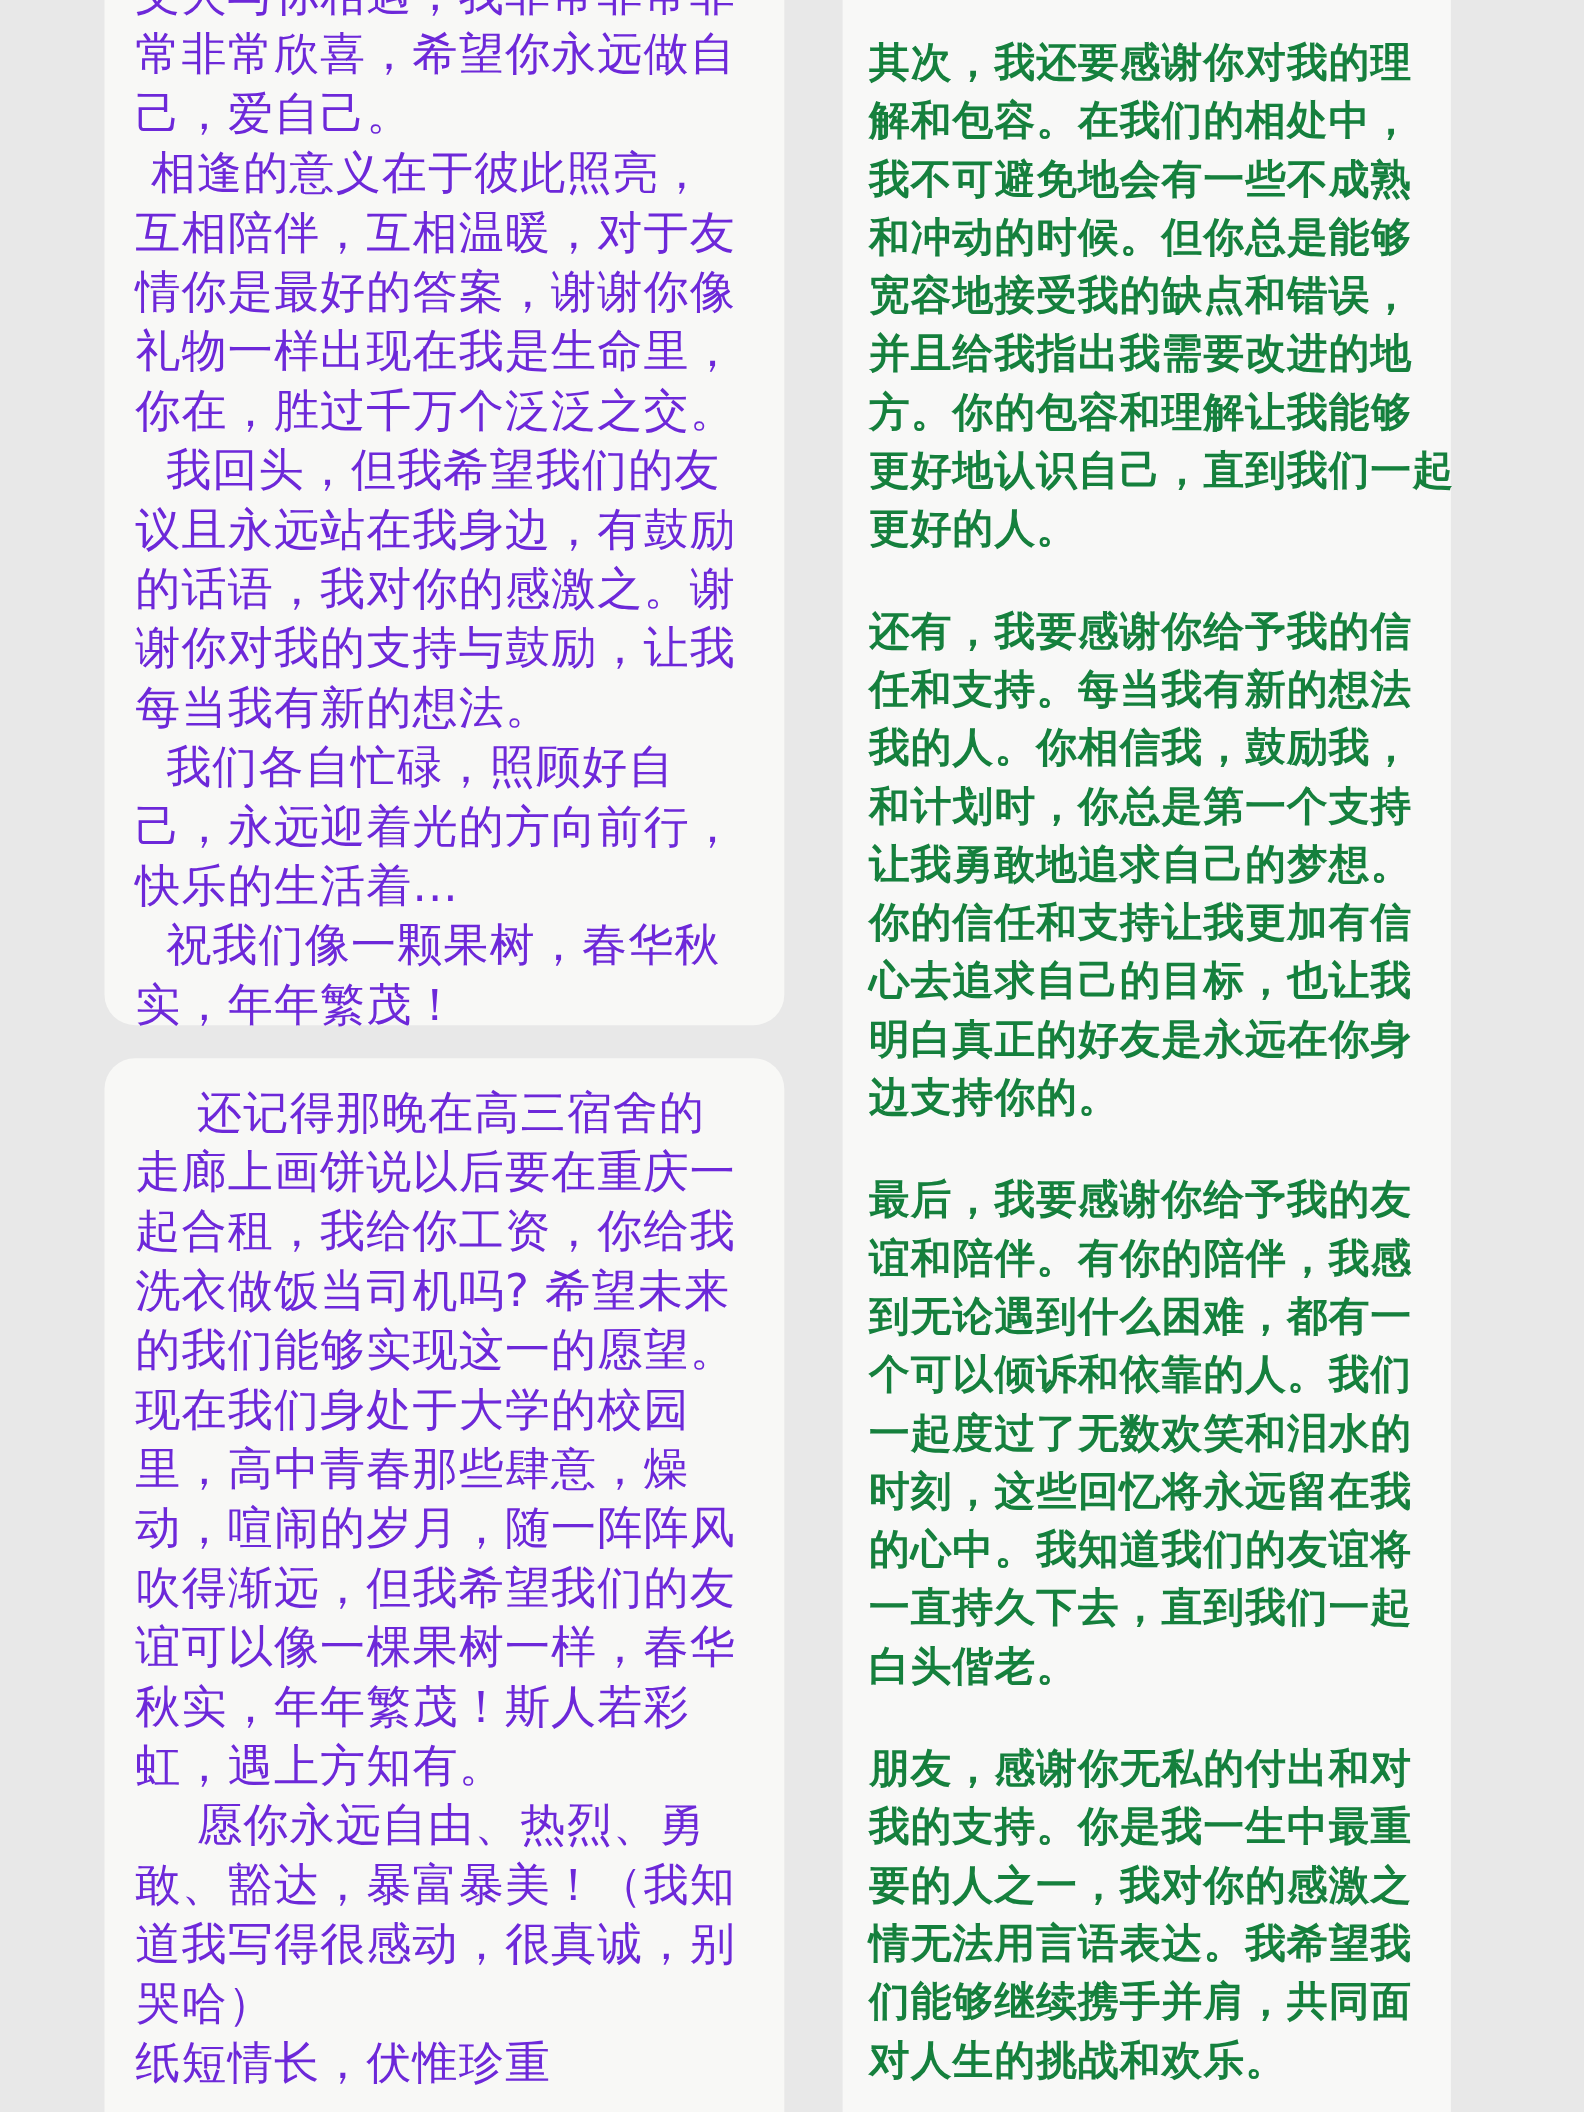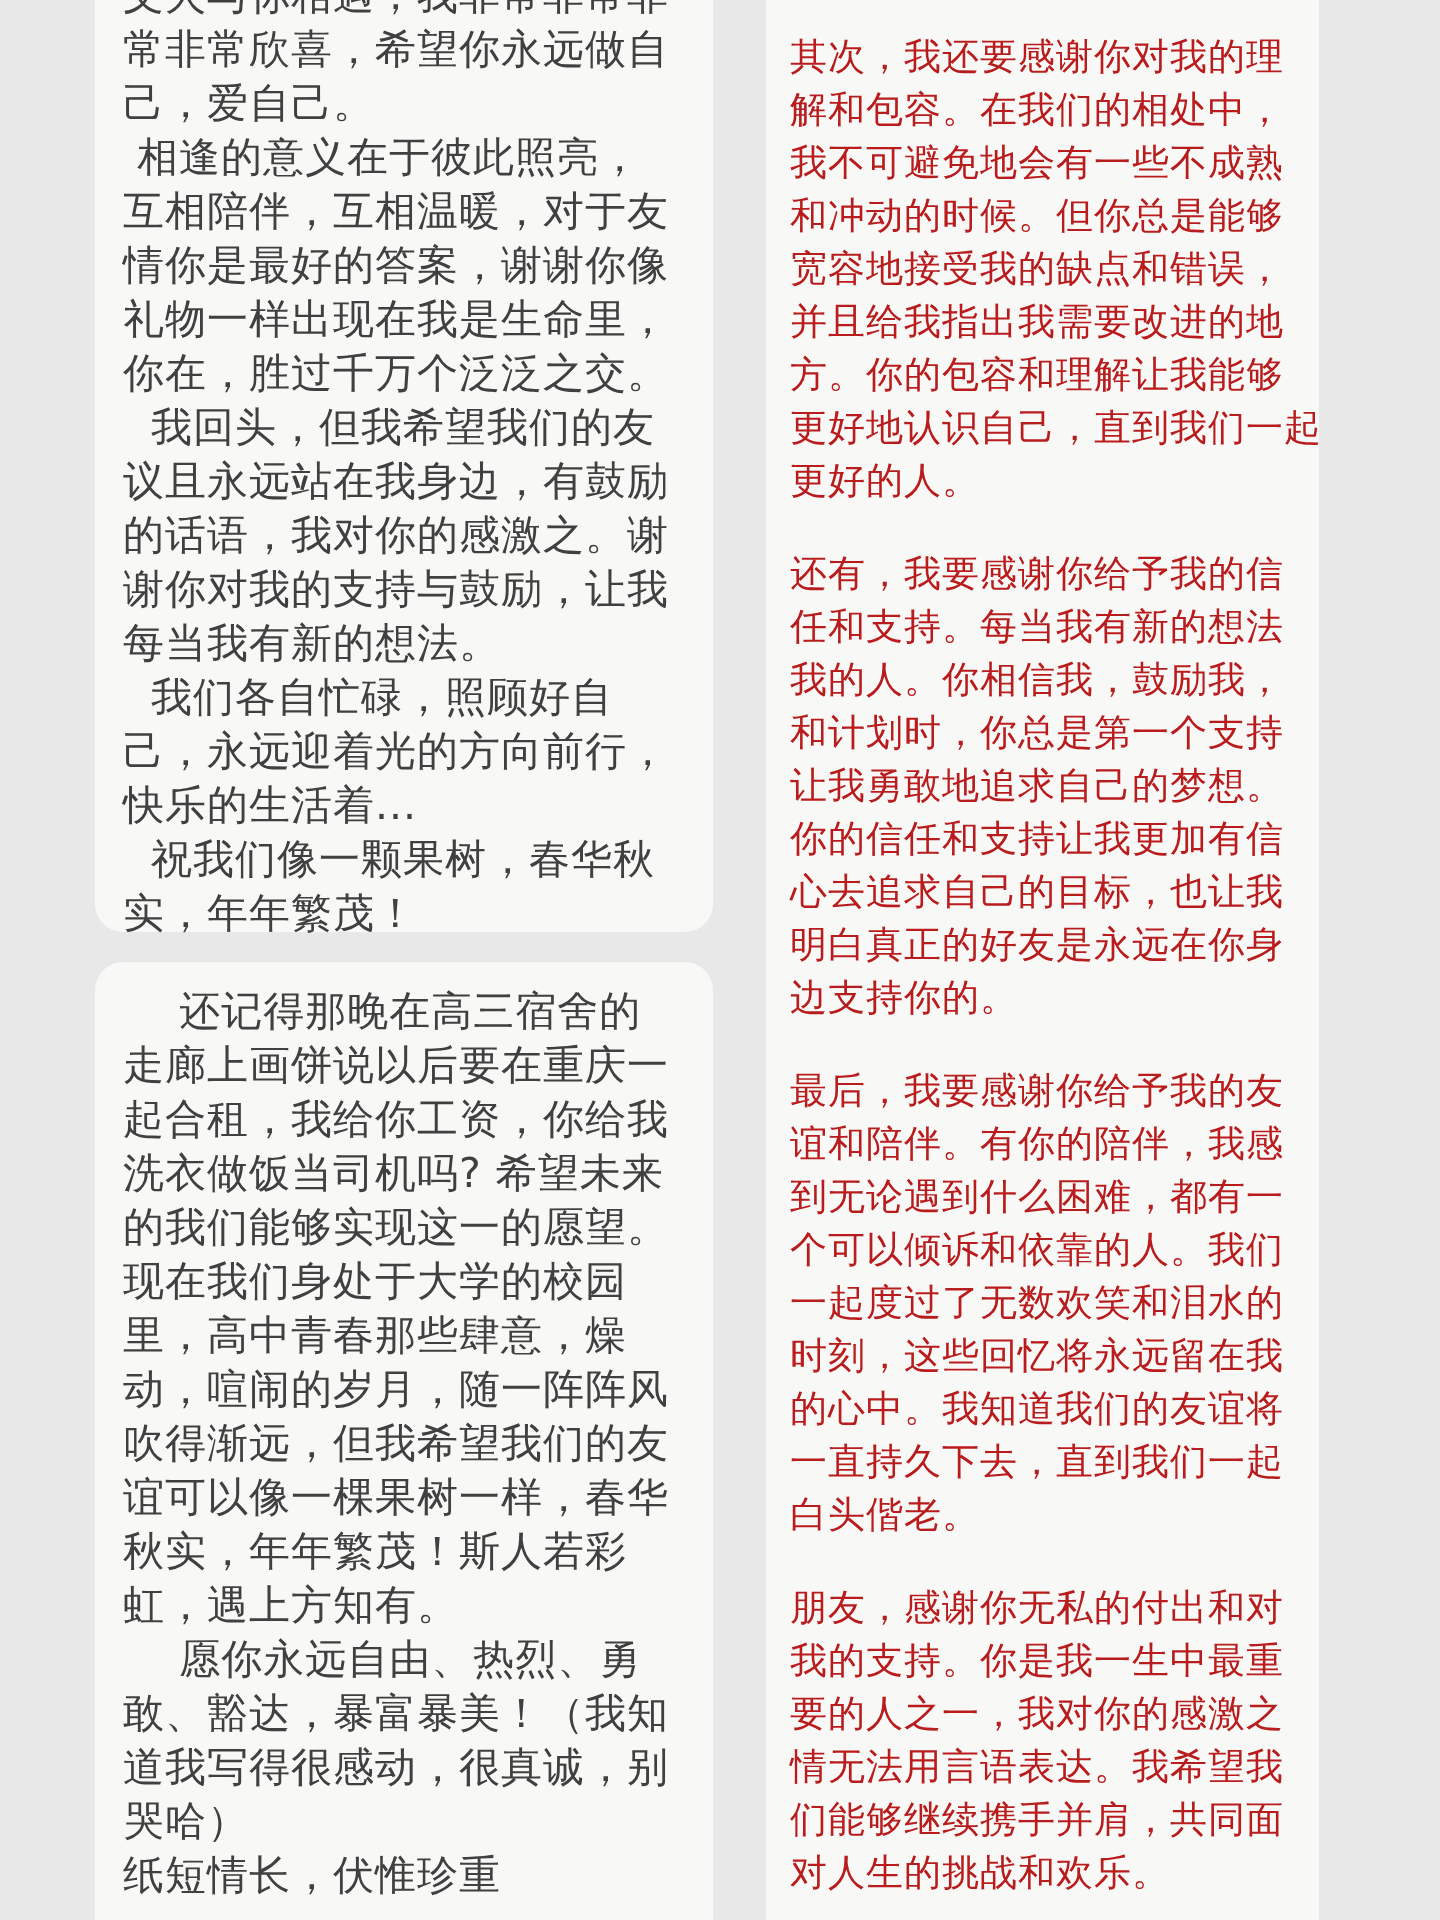--- a/index.html
+++ b/index.html
@@ -28,27 +28,27 @@
   #panel {
     position: absolute;
     left: 766px; top: -20px; width: 553px; height: 2000px;
     background: #f8f8f7;
     box-sizing: border-box;
     padding: 50px 18px 0 24px;
   }
   .lline {
     height: 54px; line-height: 54px;
     font-size: 41px; letter-spacing: 1px;
-    color: #404040;
+    color: #6d28d9;
     white-space: pre;
   }
   .rline {
     height: 53px; line-height: 53px;
     font-size: 37px; letter-spacing: 1px;
-    color: #b91c1c; font-weight: 400;
+    color: #15803d; font-weight: 700;
     white-space: pre;
   }
   .para { margin: 0 0 40px 0; }
 </style>
 </head>
 <body>
 
 <div>
 
   <div id="card1" class="card">

